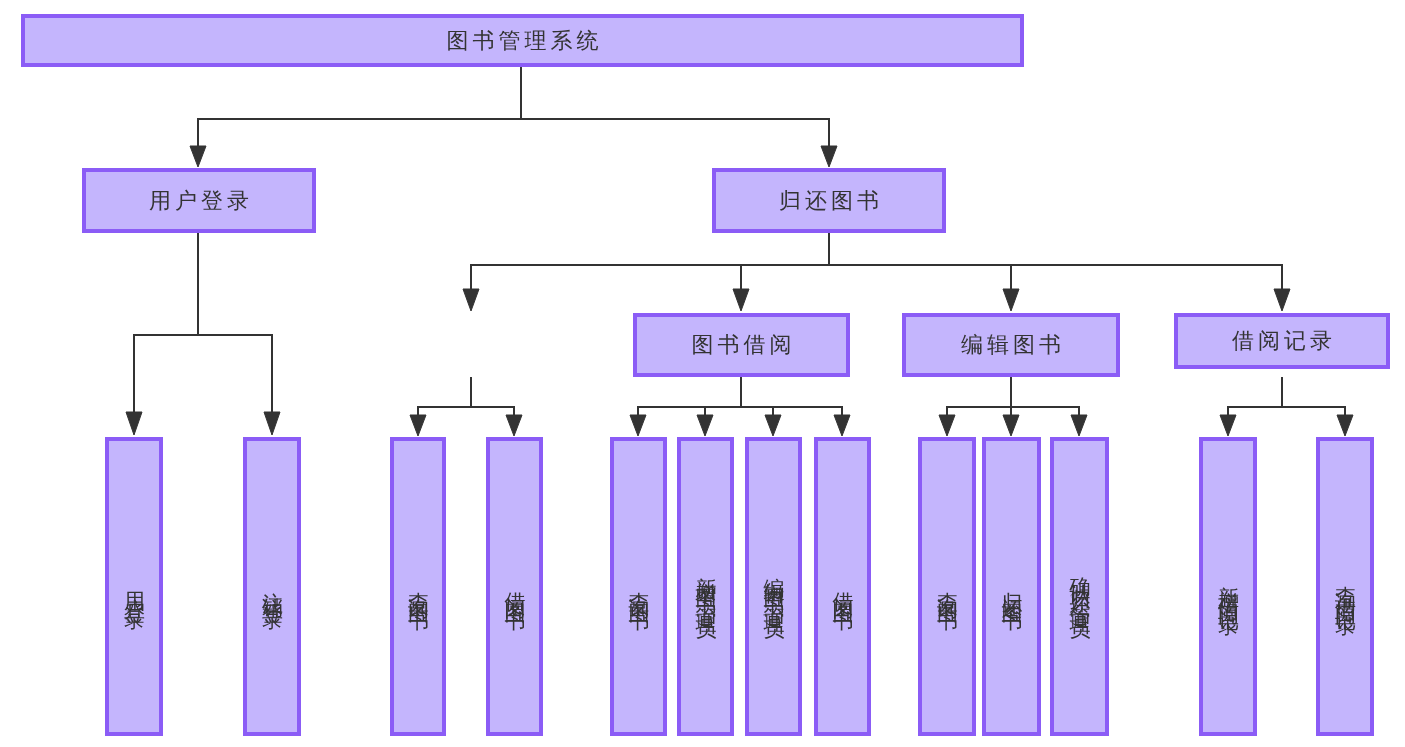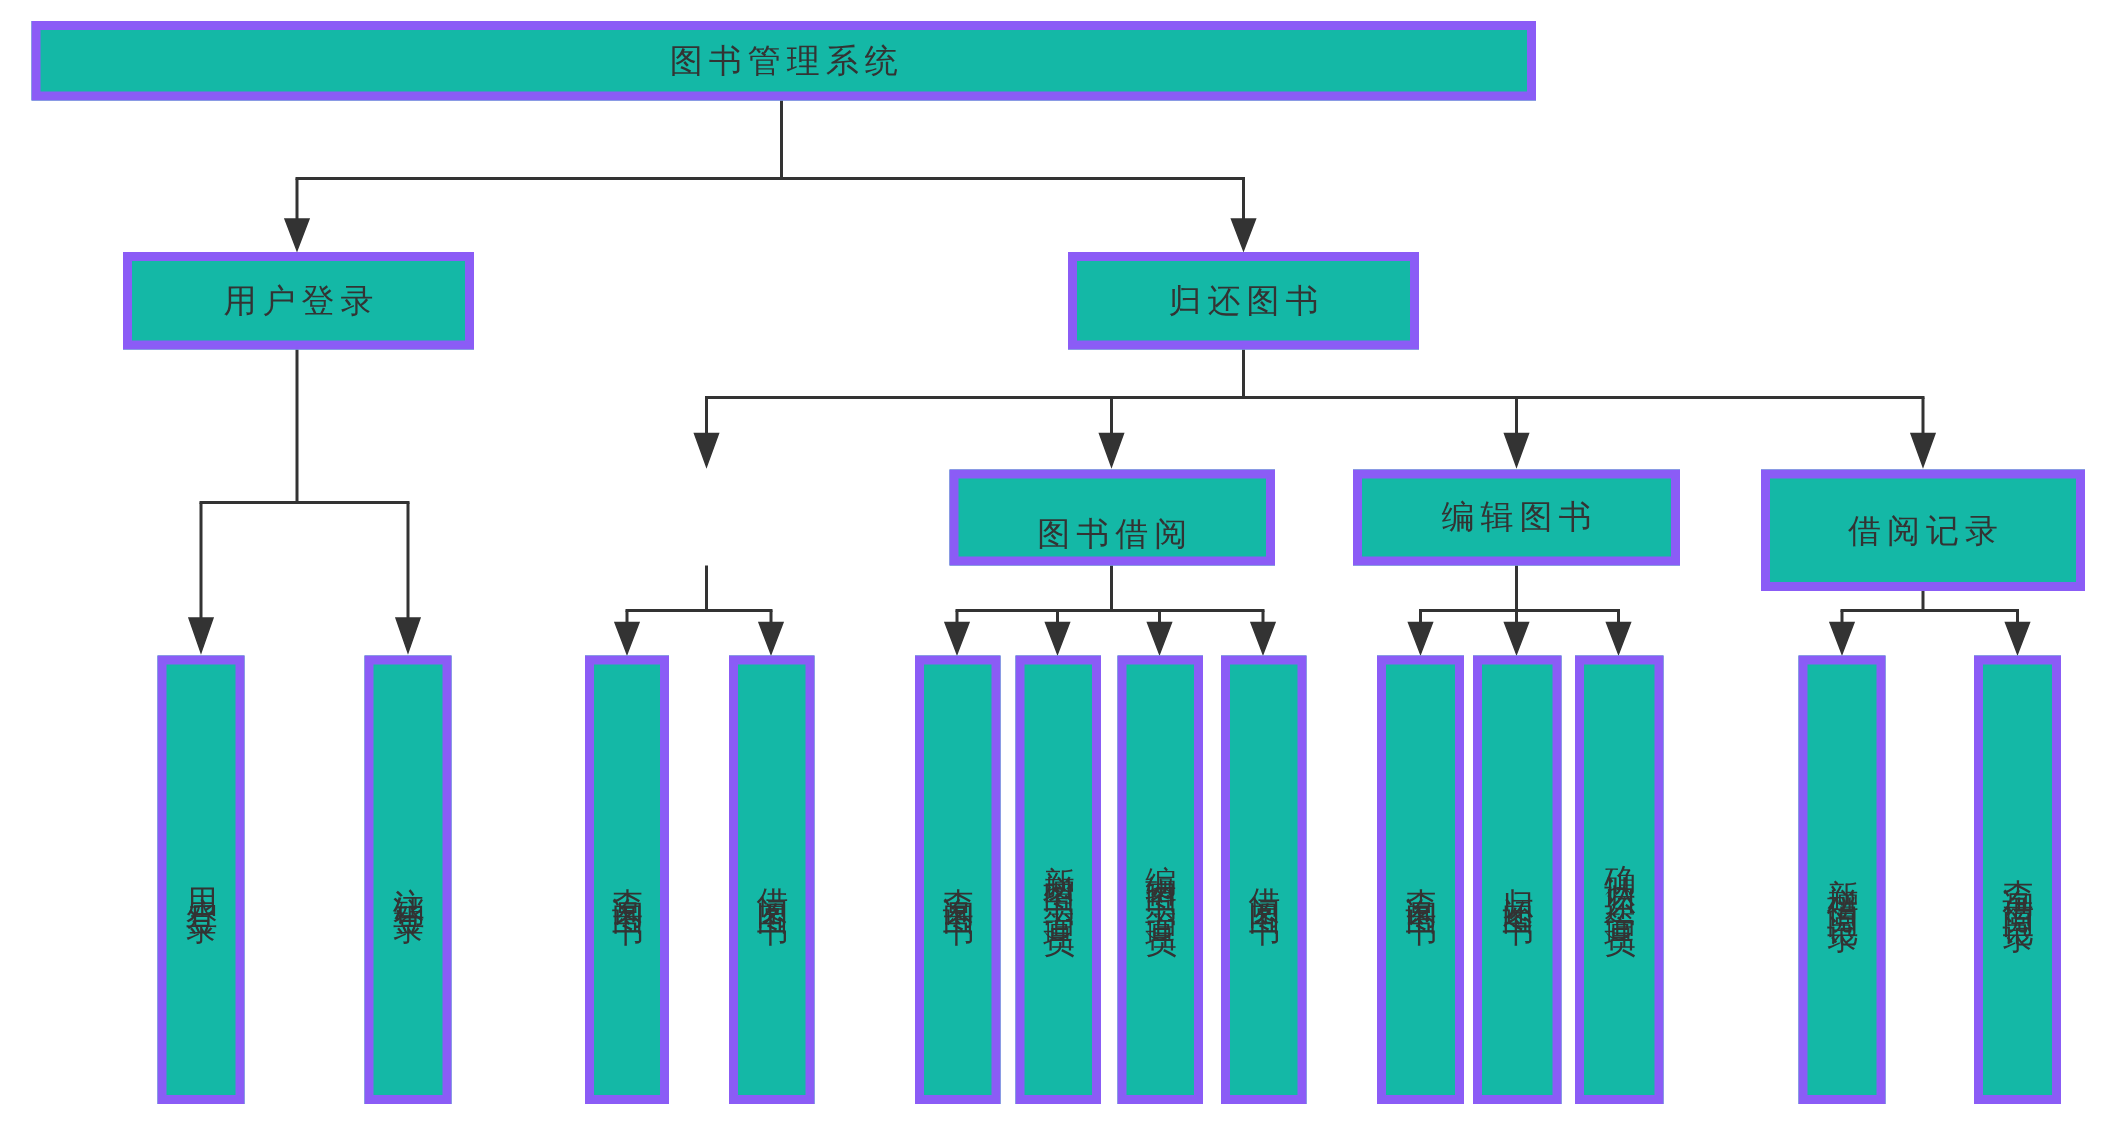--- a/index.html
+++ b/index.html
@@ -4,21 +4,21 @@
 <style>
   html,body{margin:0;padding:0;background:#ffffff;}
   .canvas{
     position:relative;width:1405px;height:747px;background:#ffffff;overflow:hidden;
     font-family:"DejaVu Sans",sans-serif;color:#333333;
   }
   .wires{position:absolute;left:0;top:0;width:1405px;height:747px;}
   .wires line{stroke:#333333;stroke-width:2;}
   .wires polygon{fill:#333333;stroke:#333333;}
   .box{
-    position:absolute;box-sizing:border-box;background:#14b8a6;border:6px solid #8b5cf6;
+    position:absolute;box-sizing:border-box;background:#c4b5fd;border:4px solid #8b5cf6;
     display:flex;align-items:center;justify-content:center;color:#333333;
   }
   .h{font-size:22px;letter-spacing:4px;text-indent:4px;white-space:nowrap;}
   .v{writing-mode:vertical-rl;font-size:21px;letter-spacing:6px;line-height:1;}
   .watermark{
     position:absolute;right:2px;bottom:6px;font-size:21px;color:#9e9e9e;
     letter-spacing:1px;z-index:5;white-space:nowrap;
   }
 </style>
 </head>
@@ -99,27 +99,27 @@
     <span>图书管理系统</span>
   </div>
 
   <div class="box h" style="left:82px;top:168px;width:234px;height:65px;">
     <span>用户登录</span>
   </div>
   <div class="box h" style="left:712px;top:168px;width:234px;height:65px;">
     <span>归还图书</span>
   </div>
 
-  <div class="box h" style="left:633px;top:313px;width:217px;height:64px;align-items:flex-end;">
+  <div class="box h" style="left:633px;top:313px;width:217px;height:64px;">
     <span>图书借阅</span>
   </div>
   <div class="box h" style="left:902px;top:313px;width:218px;height:64px;">
     <span>编辑图书</span>
   </div>
-  <div class="box h" style="left:1174px;top:313px;width:216px;height:81px;">
+  <div class="box h" style="left:1174px;top:313px;width:216px;height:56px;">
     <span>借阅记录</span>
   </div>
 
   <div class="box v" style="left:105px;top:437px;width:58px;height:299px;">
     <span>用户登录</span>
   </div>
   <div class="box v" style="left:243px;top:437px;width:58px;height:299px;">
     <span>注销登录</span>
   </div>
 

